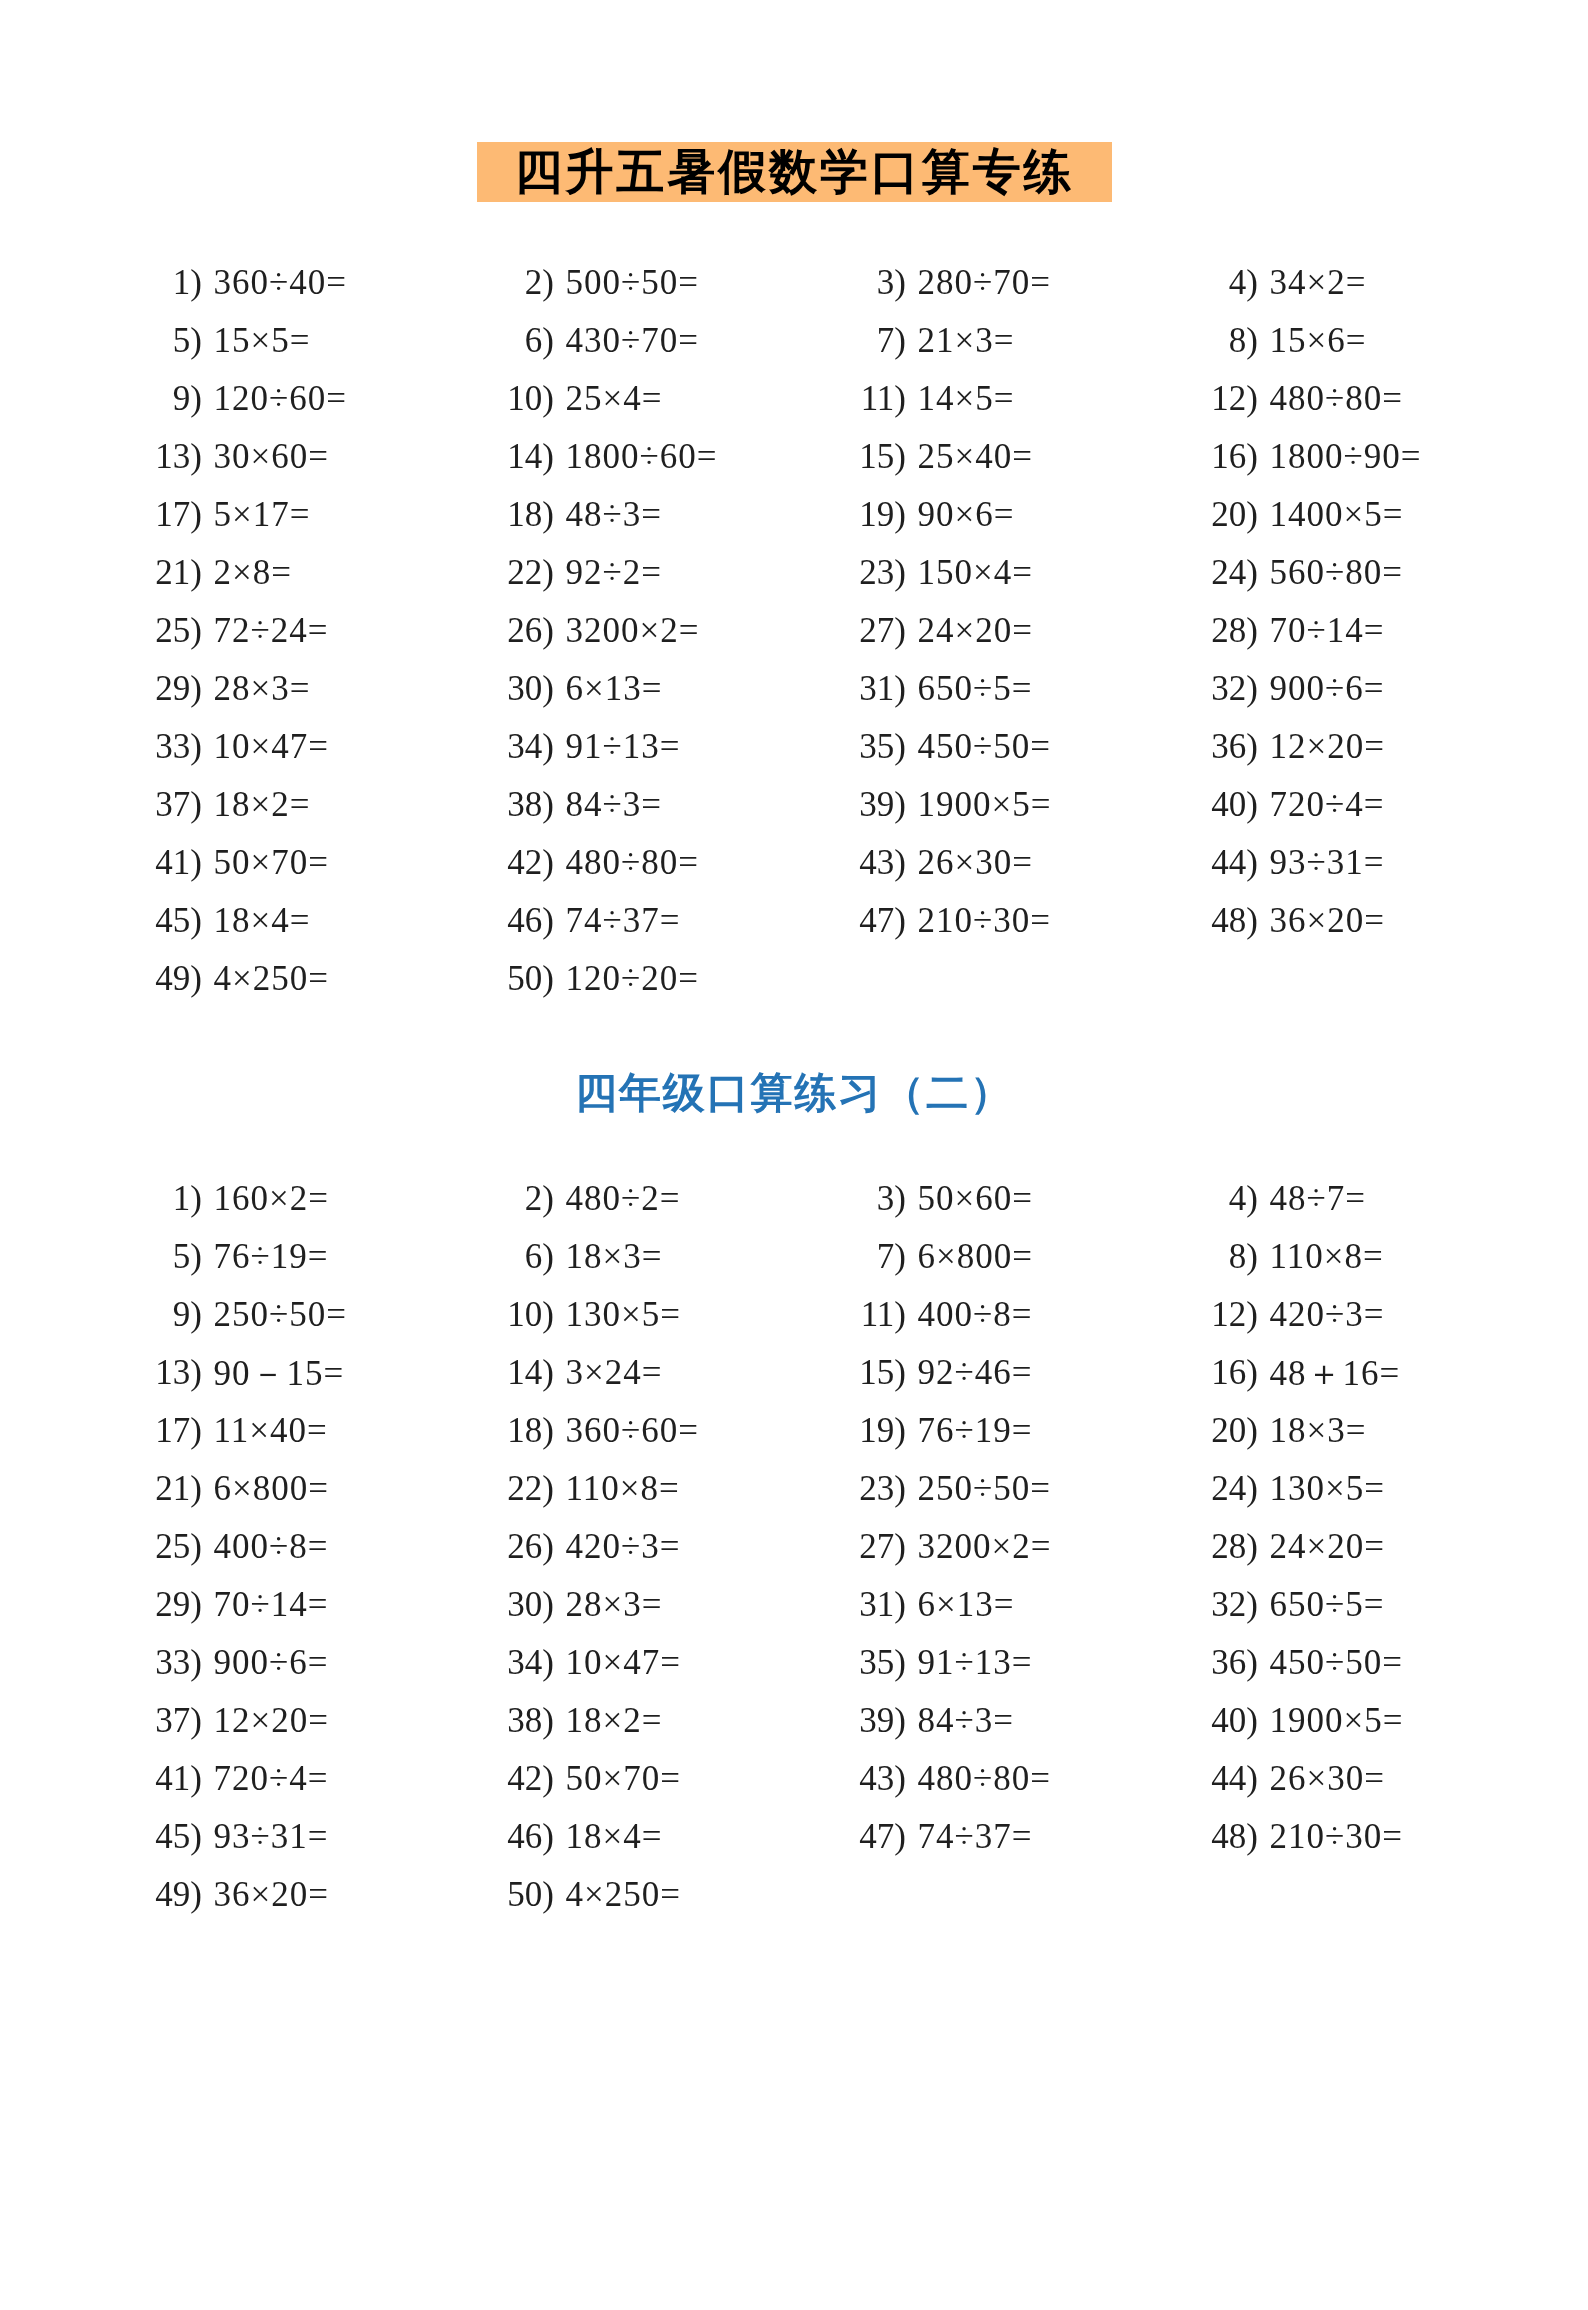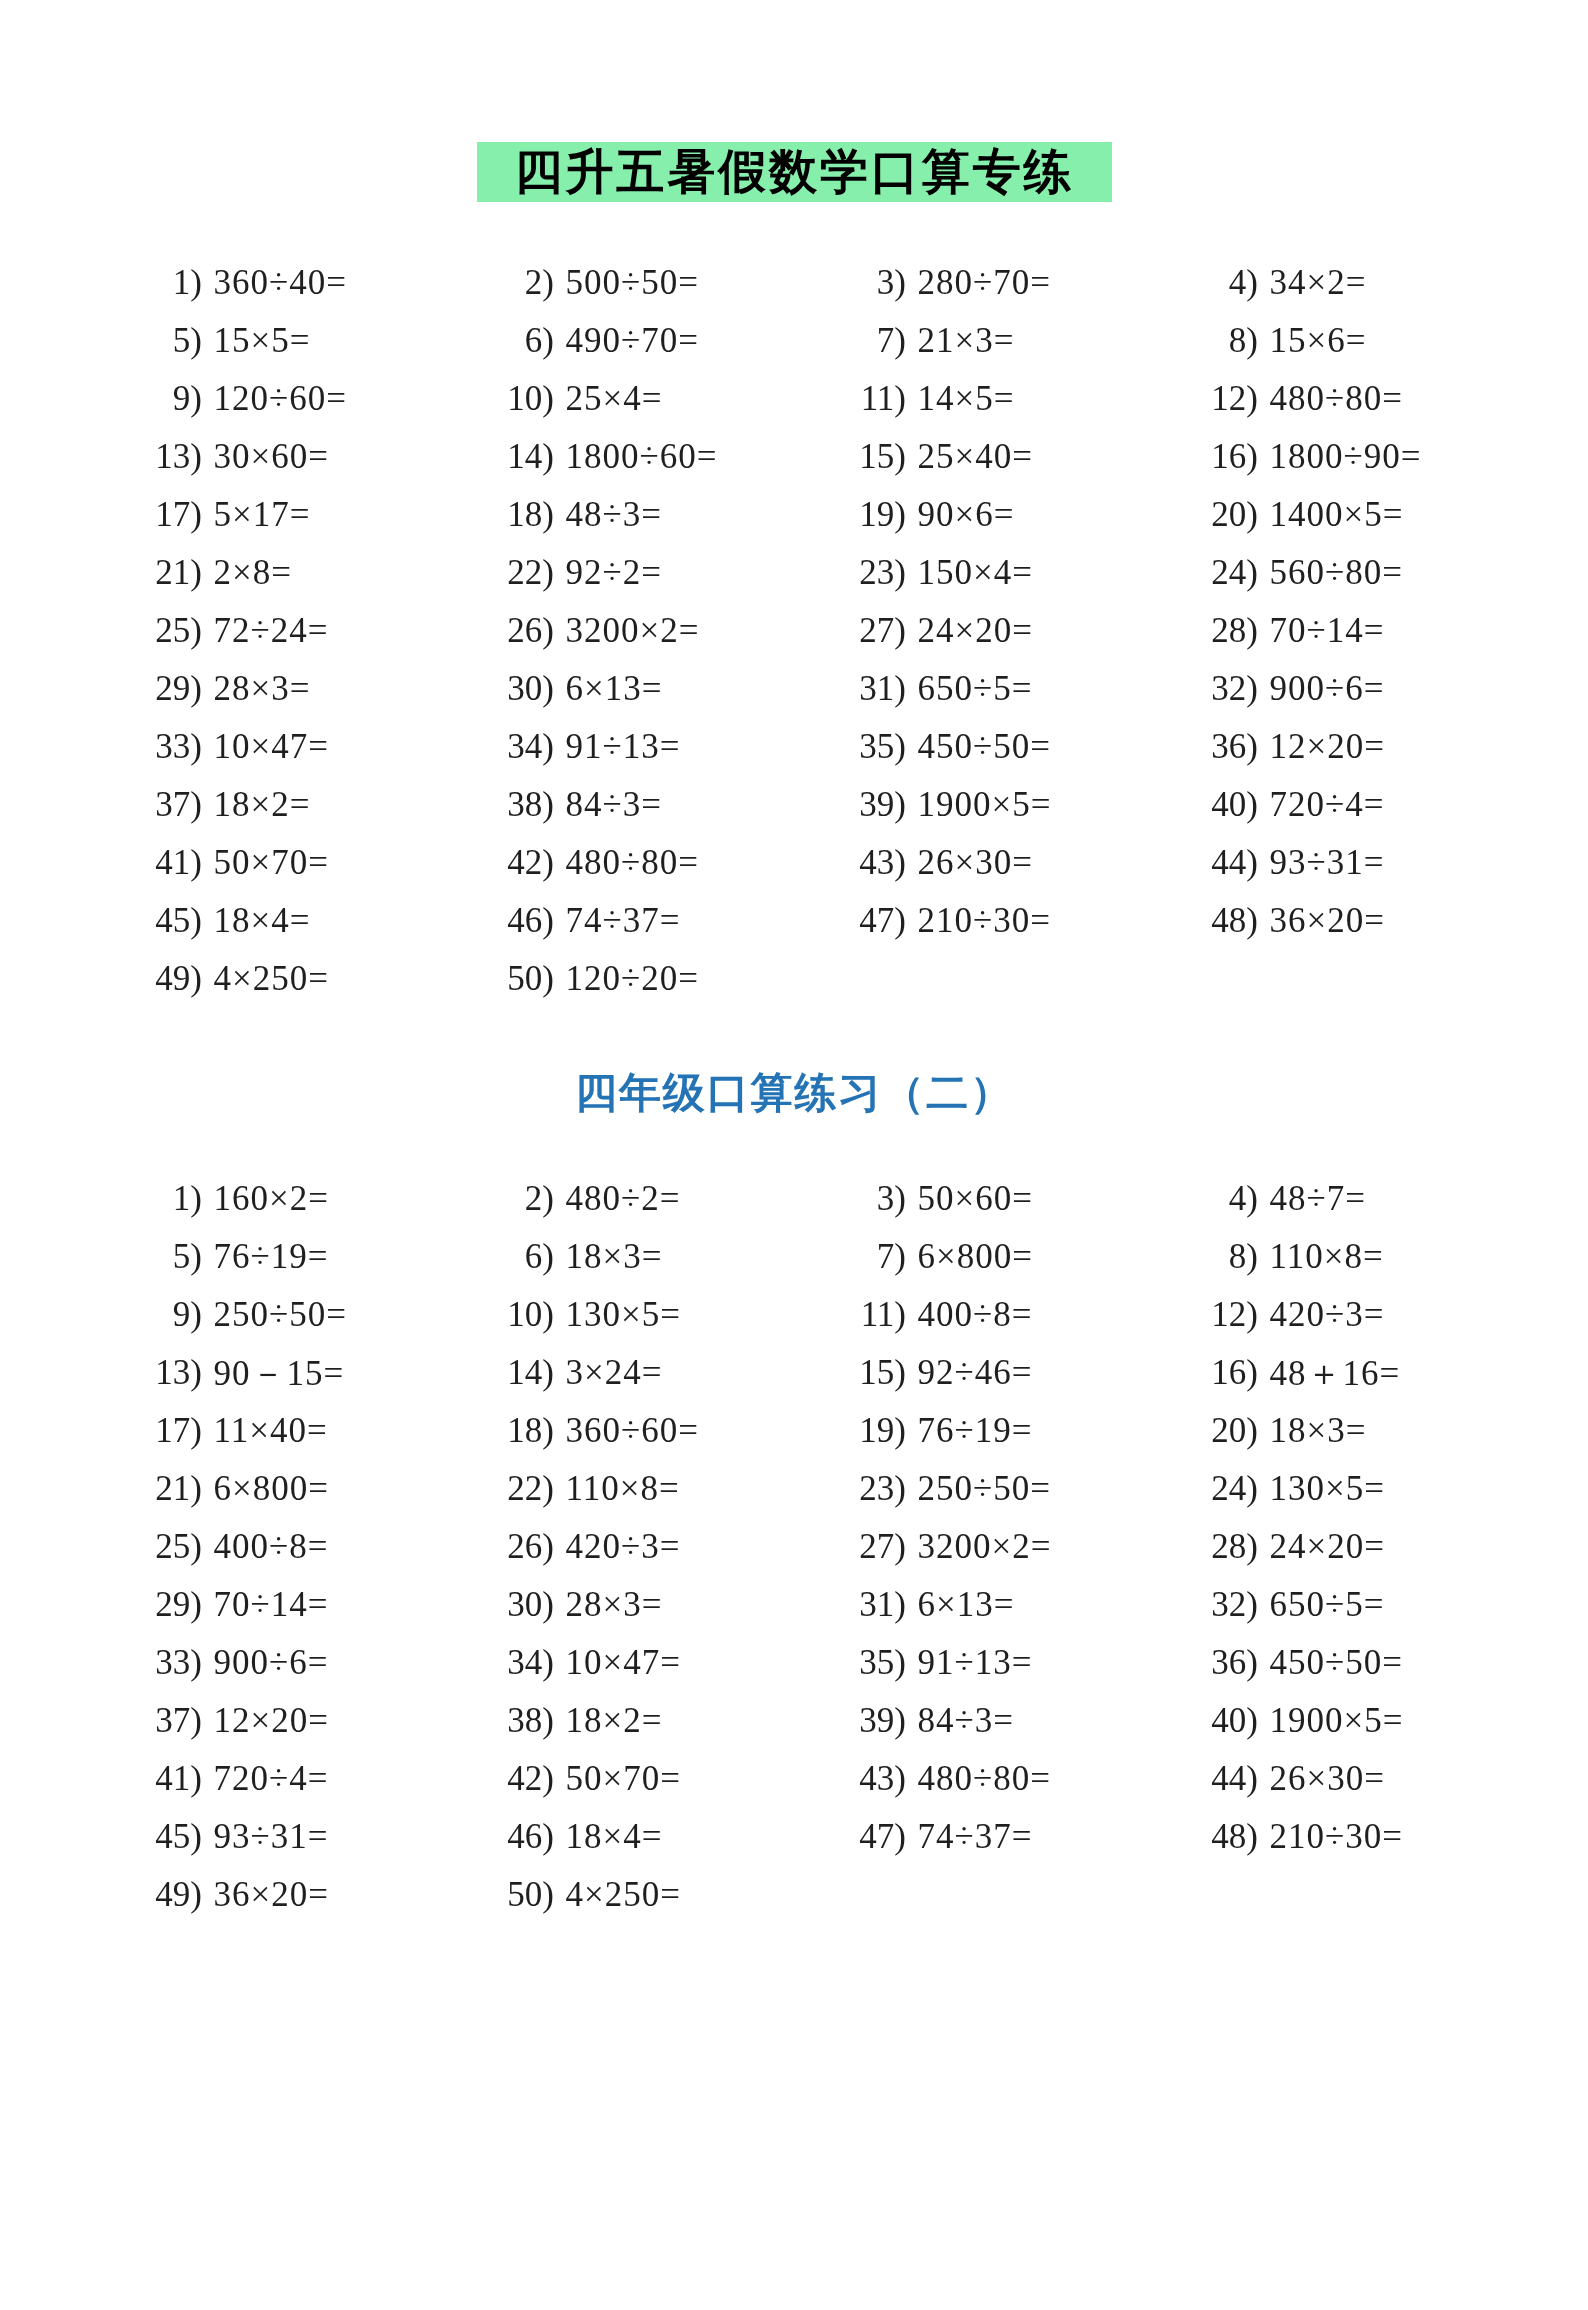--- a/index.html
+++ b/index.html
@@ -65,21 +65,21 @@
   }
   .pexpr {
     margin-left: 11.5px;
     letter-spacing: 1px;
   }
 </style>
 </head>
 <body>
 
 <div class="title-wrap">
-  <span class="doc-title" style="background: #86efac;">四升五暑假数学口算专练</span>
+  <span class="doc-title" style="background: #fdba74;">四升五暑假数学口算专练</span>
 </div>
 
 <section>
   <div class="problems-grid">
       <div class="problem-cell">
         <span class="pnum">1)</span>
         <span class="pexpr">360÷40=</span>
       </div>
       <div class="problem-cell">
         <span class="pnum">2)</span>
@@ -92,21 +92,21 @@
       <div class="problem-cell">
         <span class="pnum">4)</span>
         <span class="pexpr">34×2=</span>
       </div>
       <div class="problem-cell">
         <span class="pnum">5)</span>
         <span class="pexpr">15×5=</span>
       </div>
       <div class="problem-cell">
         <span class="pnum">6)</span>
-        <span class="pexpr">490÷70=</span>
+        <span class="pexpr">430÷70=</span>
       </div>
       <div class="problem-cell">
         <span class="pnum">7)</span>
         <span class="pexpr">21×3=</span>
       </div>
       <div class="problem-cell">
         <span class="pnum">8)</span>
         <span class="pexpr">15×6=</span>
       </div>
       <div class="problem-cell">

